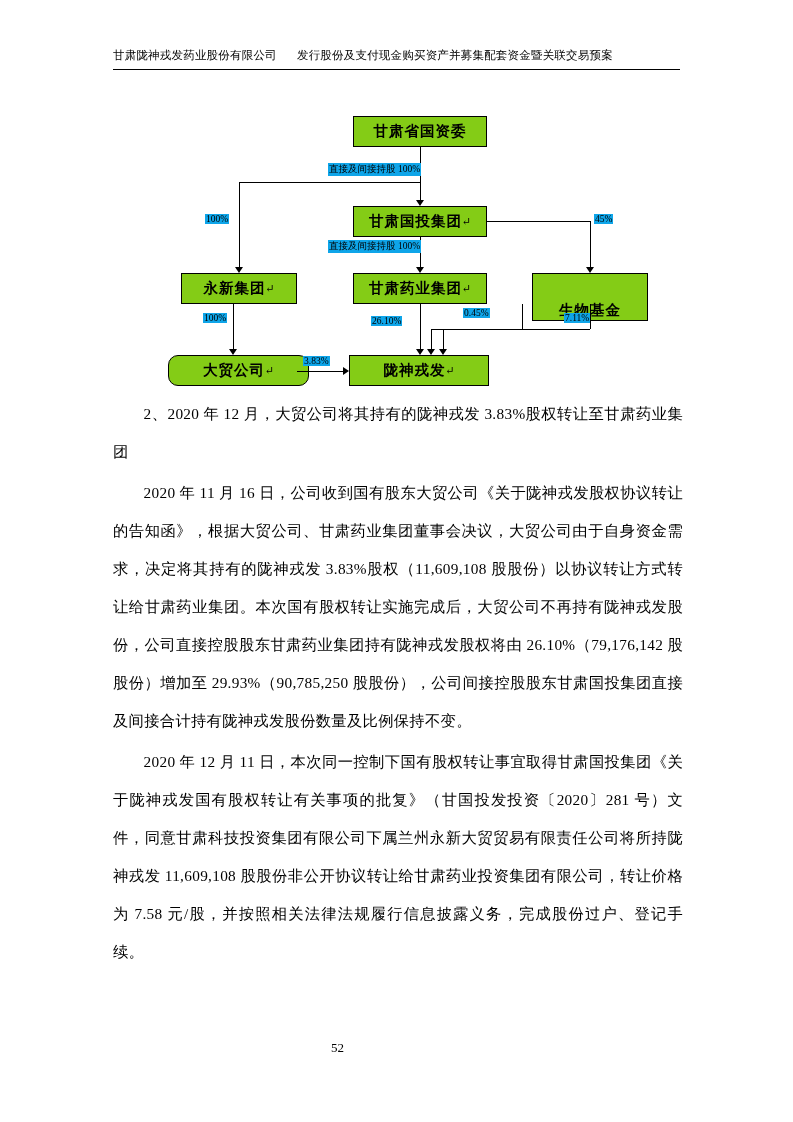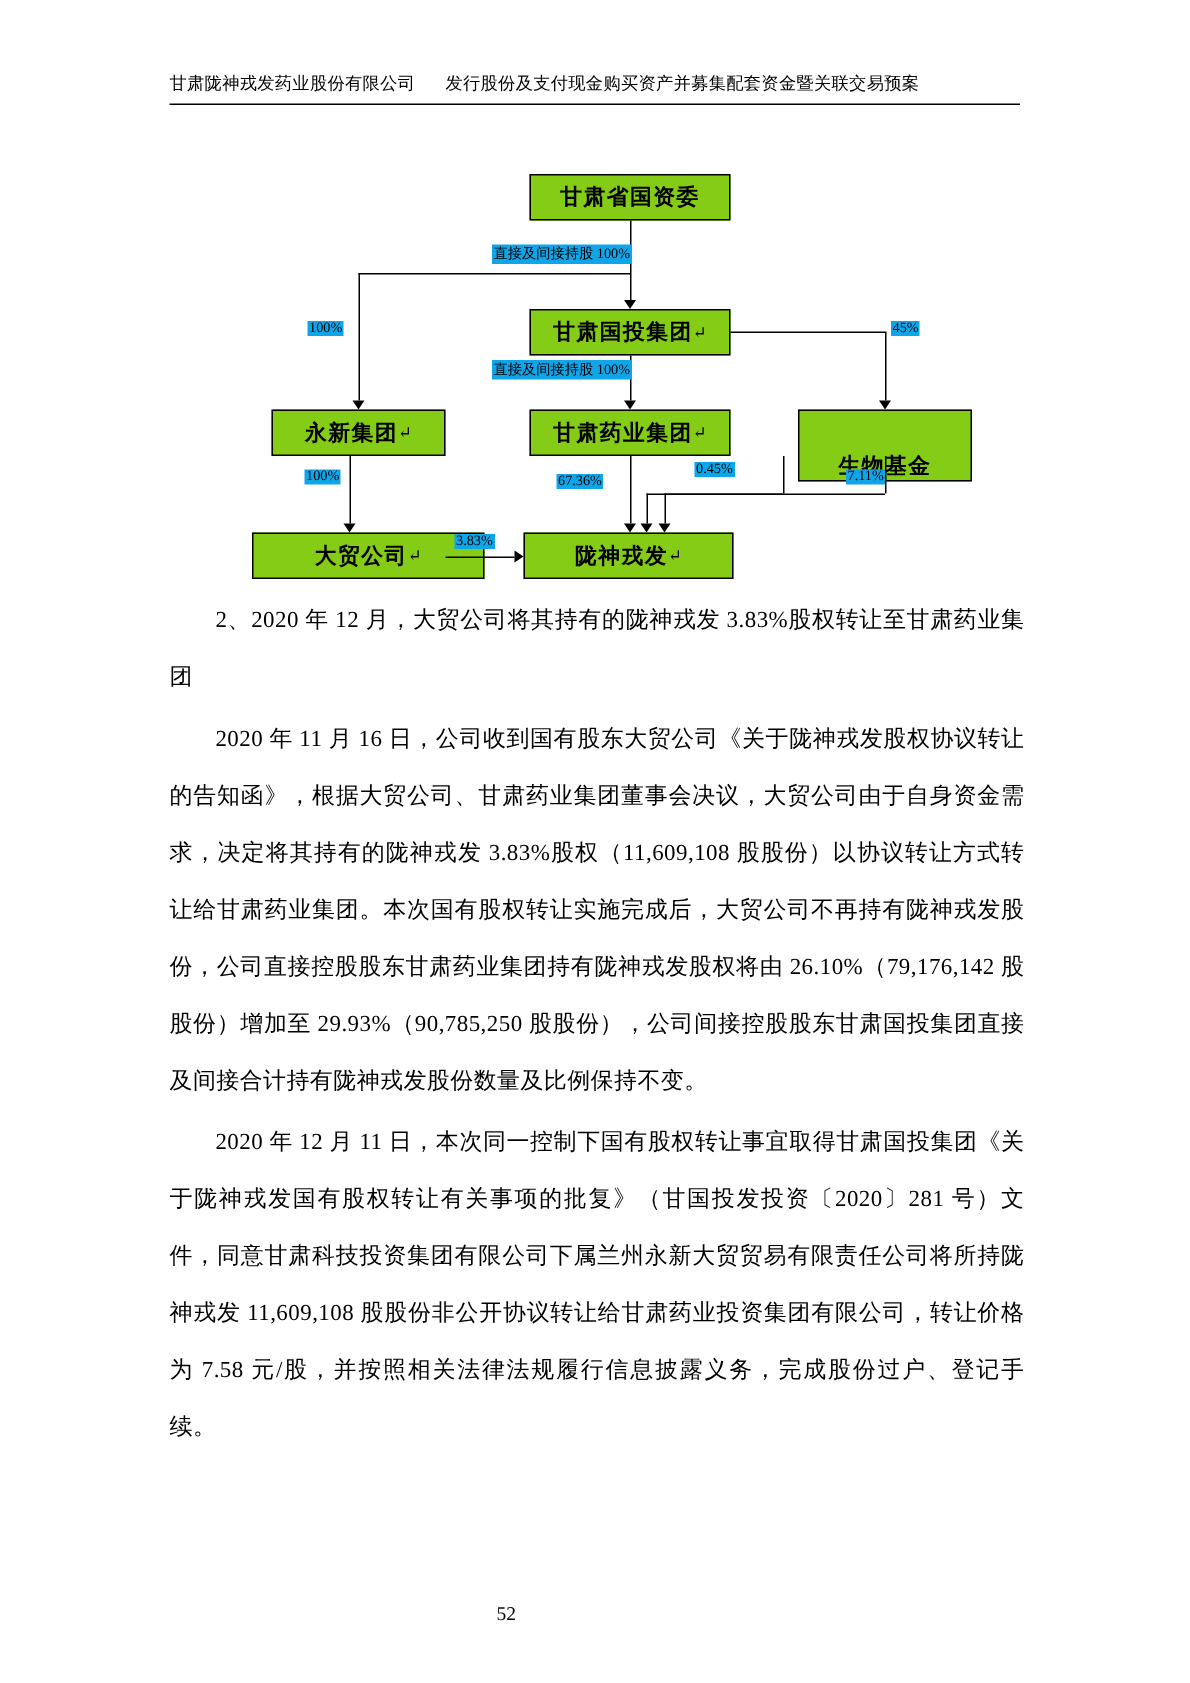--- a/index.html
+++ b/index.html
@@ -115,21 +115,20 @@
   }
   .para.indent { text-indent: 2em; }
 
   .page-number {
     position: absolute;
     left: 0;
     top: 1040px;
     width: 675px;
     text-align: center;
     font-size: 13px;
-    margin-top: 28px;
   }
 </style>
 </head>
 <body>
 
 <div class="page">
 
   <div class="header">
     <div class="header-line">
       <span>甘肃陇神戎发药业股份有限公司</span>
@@ -156,21 +155,21 @@
 
     <div class="node" style="left:240px; top:173px; width:134px; height:31px;">
       <span>甘肃药业集团</span>
         <span class="cr">↵</span>
     </div>
 
     <div class="node" style="left:419px; top:173px; width:116px; height:48px;align-items:flex-end;">
       <span>生物基金</span>
     </div>
 
-    <div class="node" style="left:55px; top:255px; width:155px; height:31px;">
+    <div class="node" style="left:55px; top:255px; width:141px; height:31px;border-radius:10px;">
       <span>大贸公司</span>
         <span class="cr">↵</span>
     </div>
 
     <div class="node" style="left:236px; top:255px; width:140px; height:31px;">
       <span>陇神戎发</span>
         <span class="cr">↵</span>
     </div>
 
     <div class="ln v" style="left:307px; top:47px; height:53px;"></div>
@@ -190,21 +189,21 @@
     <div class="ln v" style="left:477px; top:121px; height:46px;"></div>
     <div class="arrow-down" style="left:473px; top:167px;"></div>
     <div class="edge-label" style="left:481px; top:114px;">45%</div>
 
     <div class="ln v" style="left:120px; top:204px; height:45px;"></div>
     <div class="arrow-down" style="left:116px; top:249px;"></div>
     <div class="edge-label" style="left:90px; top:213px;">100%</div>
 
     <div class="ln v" style="left:307px; top:204px; height:45px;"></div>
     <div class="arrow-down" style="left:303px; top:249px;"></div>
-    <div class="edge-label" style="left:258px; top:216px;">67.36%</div>
+    <div class="edge-label" style="left:258px; top:216px;">26.10%</div>
 
     <div class="ln v" style="left:409px; top:204px; height:25px;"></div>
     <div class="ln h" style="left:318px; top:229px; width:91px;"></div>
     <div class="ln v" style="left:318px; top:229px; height:20px;"></div>
     <div class="arrow-down" style="left:314px; top:249px;"></div>
     <div class="edge-label" style="left:350px; top:208px;">0.45%</div>
 
     <div class="ln v" style="left:477px; top:204px; height:25px;"></div>
     <div class="ln h" style="left:330px; top:229px; width:147px;"></div>
     <div class="ln v" style="left:330px; top:229px; height:20px;"></div>

